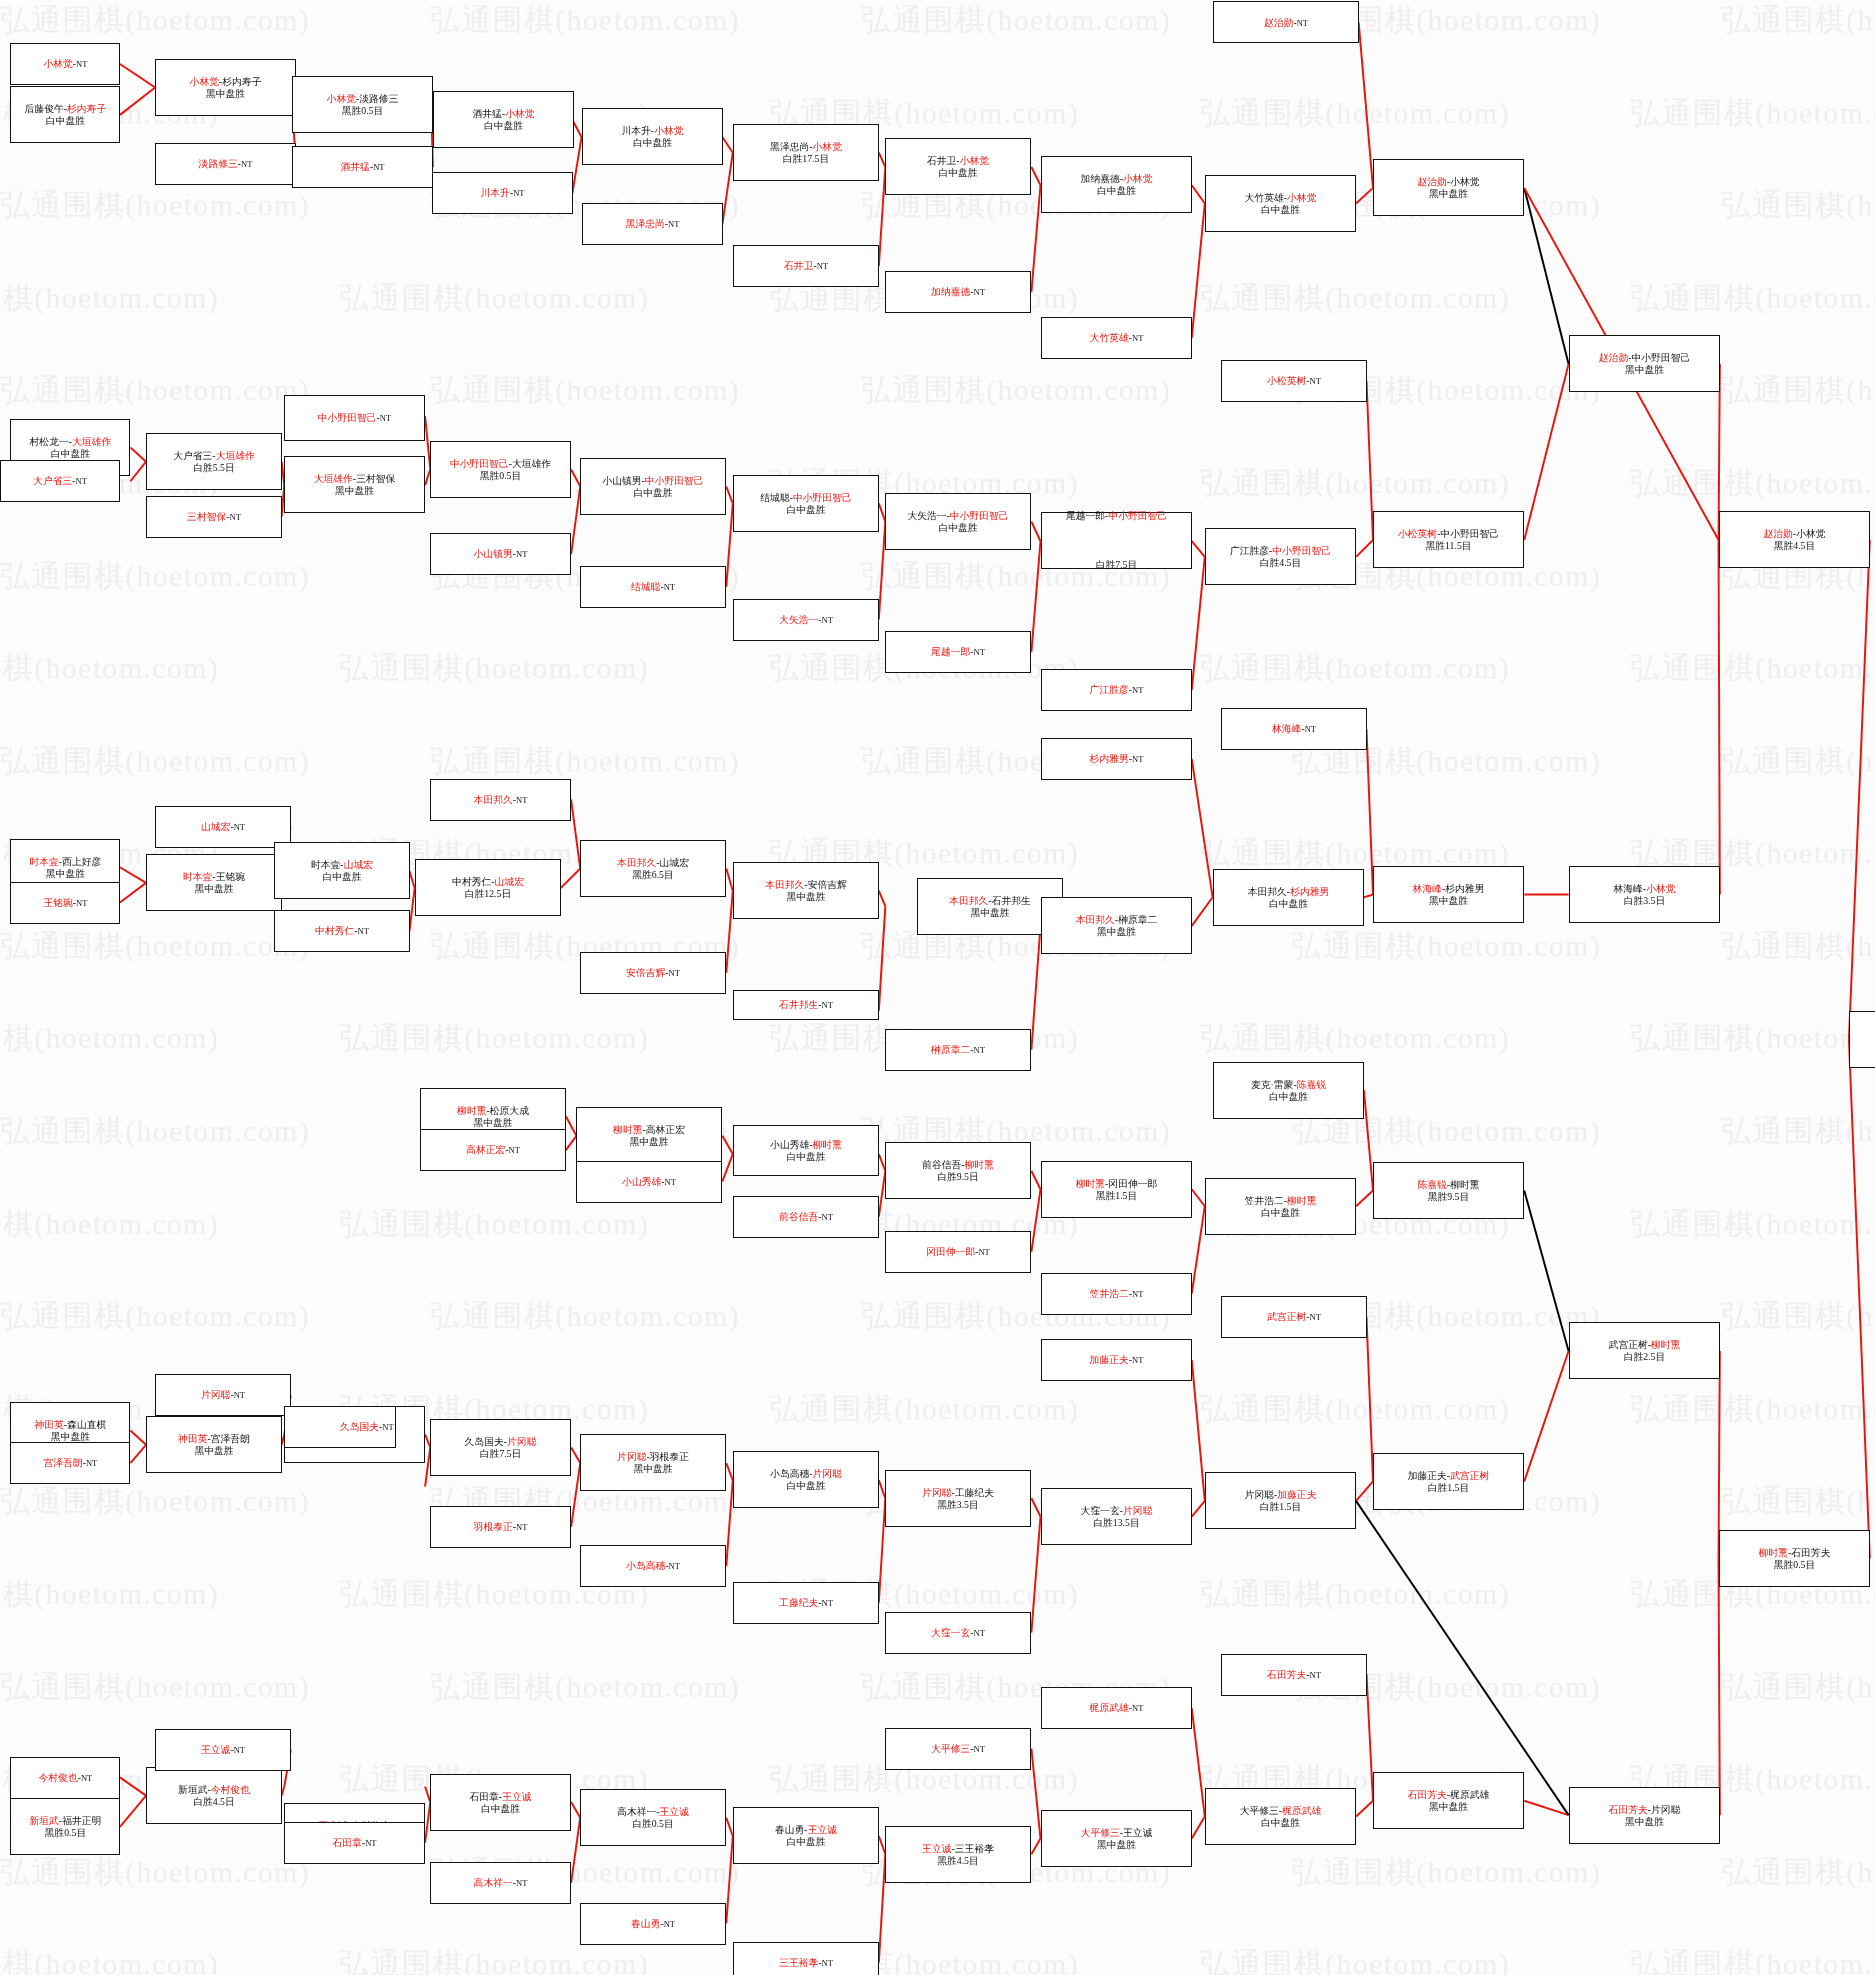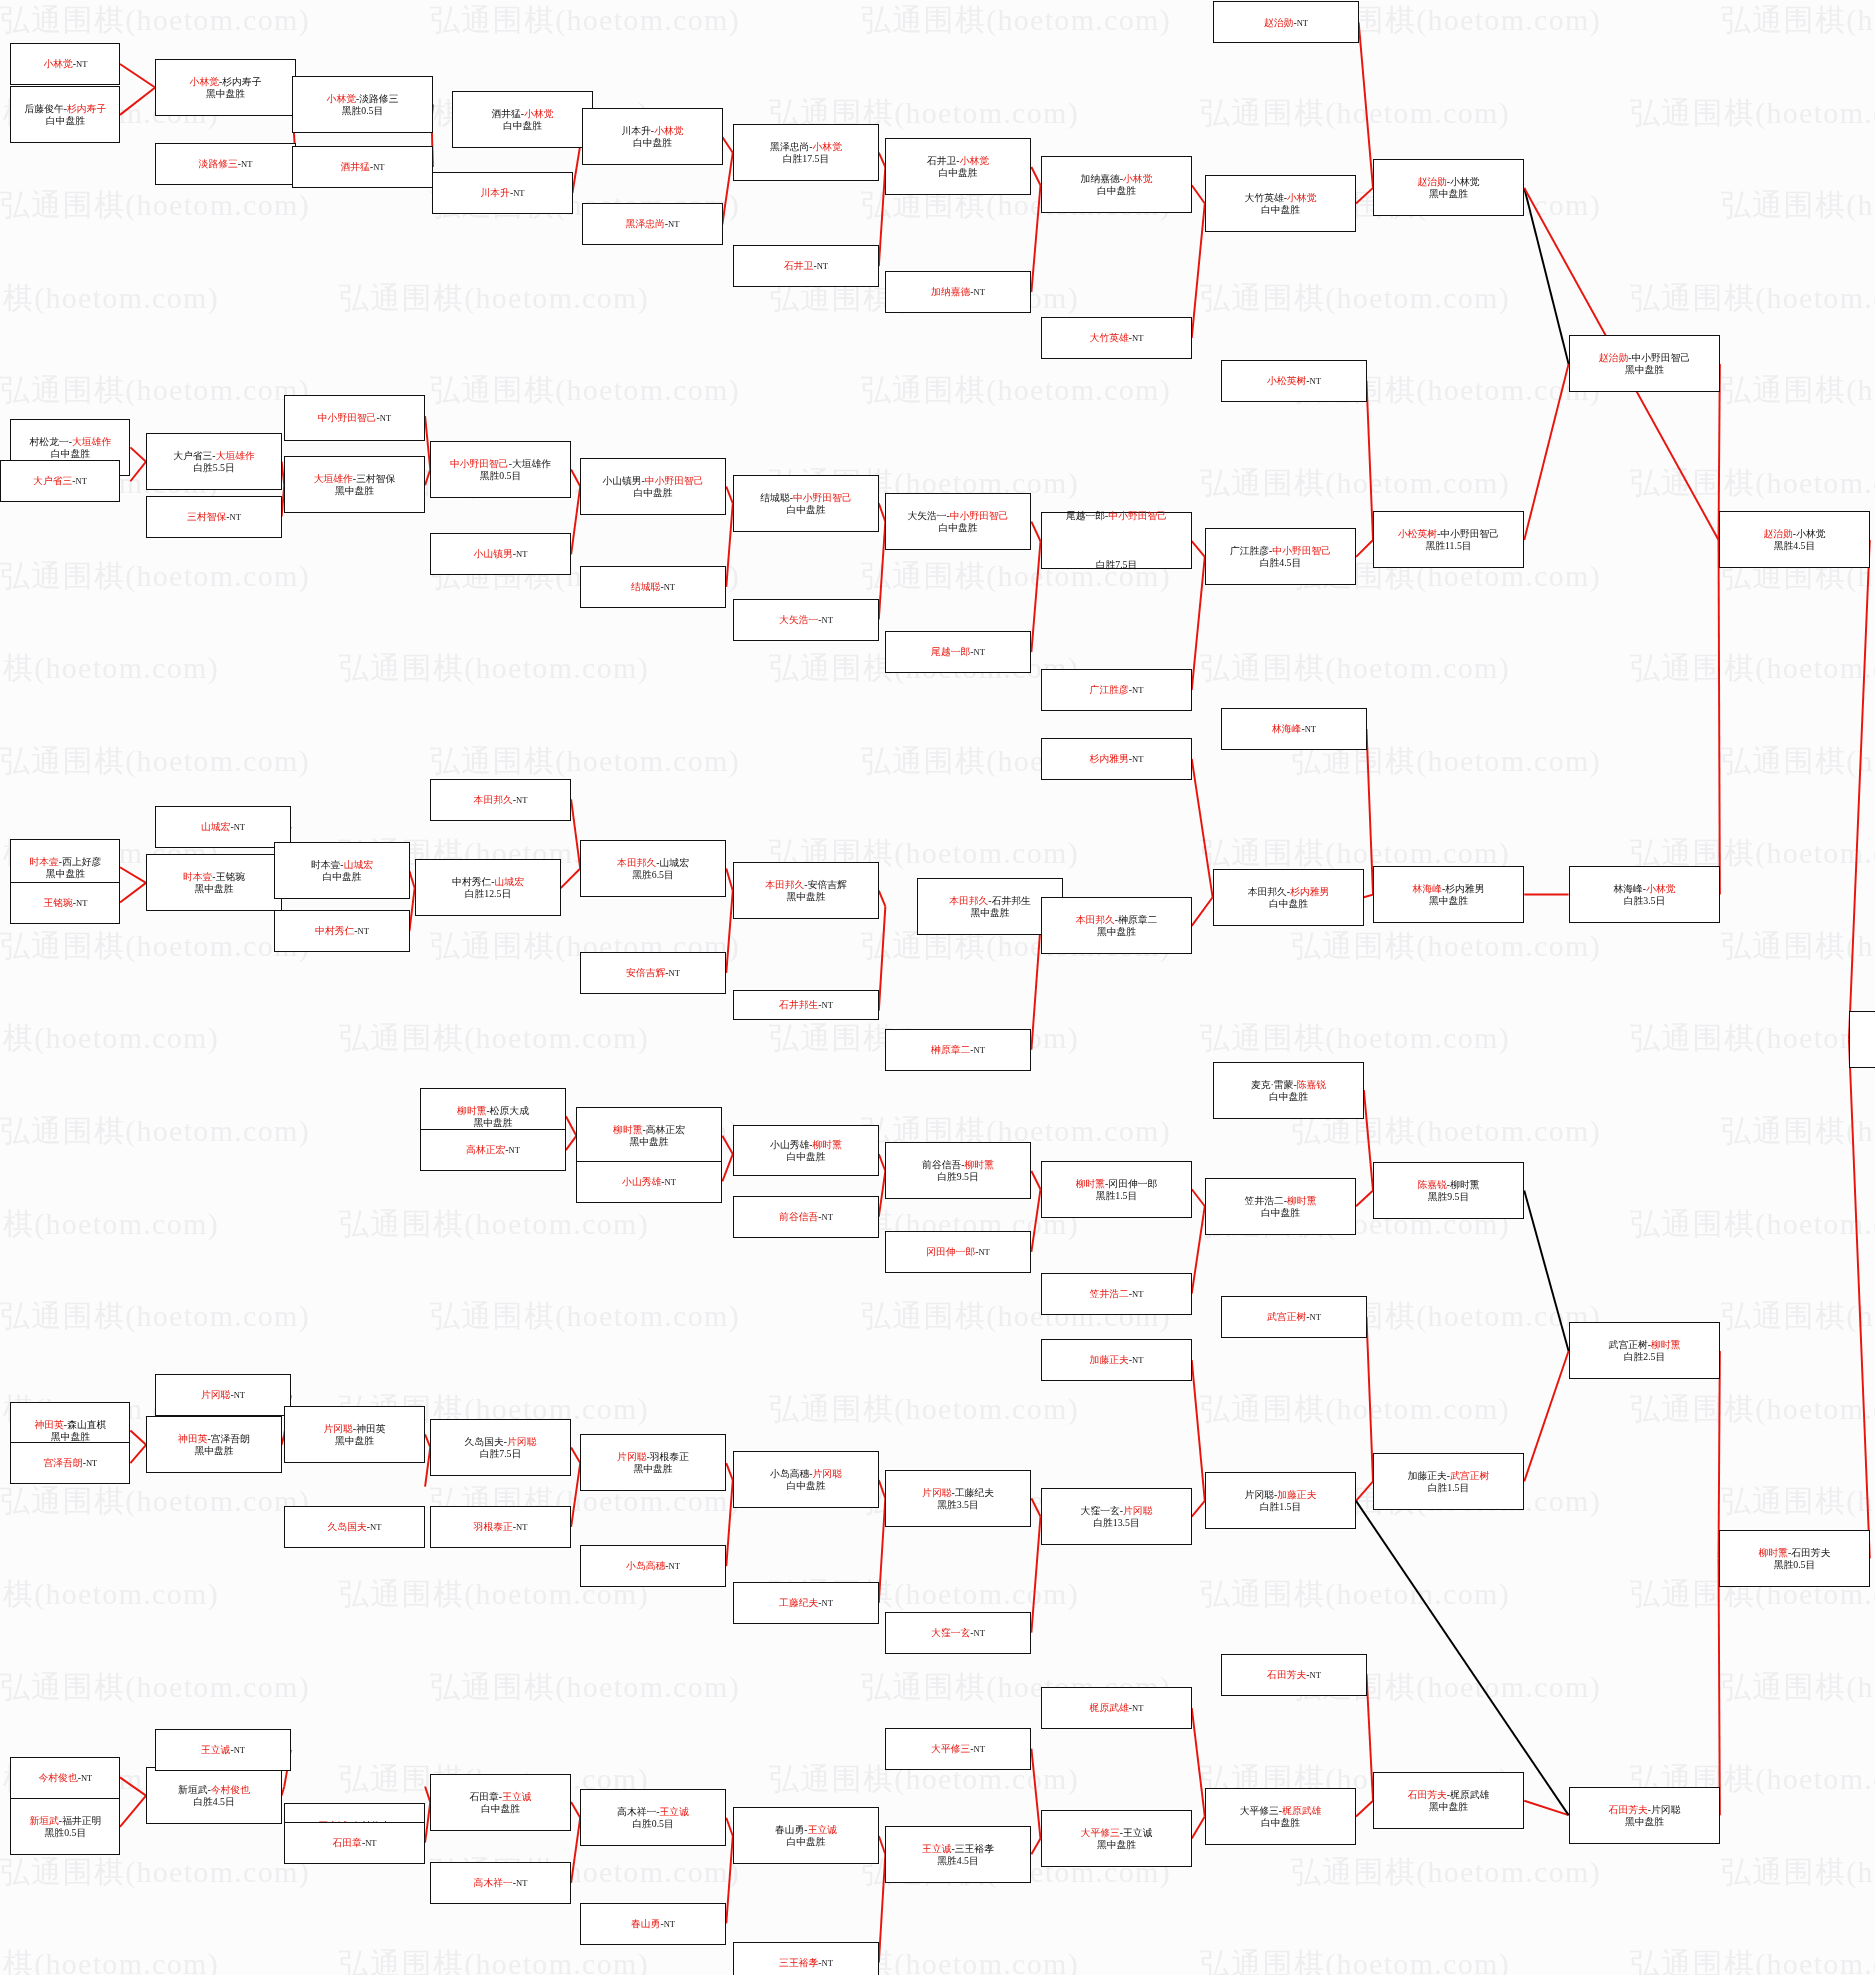--- a/index.html
+++ b/index.html
@@ -275,21 +275,21 @@
       <div class="node" style="left: 155px; top: 143px; width: 141px; height: 42px;">
         <div class="l1"><span class="r">淡路修三</span><span>-</span><span class="k nt">NT</span></div>
       </div>
       <div class="node" style="left: 292px; top: 76px; width: 141px; height: 57px;">
         <div class="l1"><span class="r">小林觉</span><span>-</span><span class="k">淡路修三</span></div>
         <div class="l2 k">黑胜0.5目</div>
       </div>
       <div class="node" style="left: 292px; top: 146px; width: 141px; height: 42px;">
         <div class="l1"><span class="r">酒井猛</span><span>-</span><span class="k nt">NT</span></div>
       </div>
-      <div class="node" style="left: 452px; top: 91px; width: 141px; height: 57px; align-items: center;">
+      <div class="node" style="left: 433px; top: 91px; width: 141px; height: 57px; align-items: center;">
         <div class="l1"><span class="k">酒井猛</span><span>-</span><span class="r">小林觉</span></div>
         <div class="l2 k">白中盘胜</div>
       </div>
       <div class="node" style="left: 432px; top: 172px; width: 141px; height: 42px;">
         <div class="l1"><span class="r">川本升</span><span>-</span><span class="k nt">NT</span></div>
       </div>
       <div class="node" style="left: 582px; top: 108px; width: 141px; height: 57px;">
         <div class="l1"><span class="k">川本升</span><span>-</span><span class="r">小林觉</span></div>
         <div class="l2 k">白中盘胜</div>
       </div>
@@ -532,21 +532,21 @@
         <div class="l1"><span class="r">神田英</span><span>-</span><span class="k">宫泽吾朗</span></div>
         <div class="l2 k">黑中盘胜</div>
       </div>
       <div class="node" style="left: 155px; top: 1374px; width: 136px; height: 42px;">
         <div class="l1"><span class="r">片冈聪</span><span>-</span><span class="k nt">NT</span></div>
       </div>
       <div class="node" style="left: 284px; top: 1406px; width: 141px; height: 57px;">
         <div class="l1"><span class="r">片冈聪</span><span>-</span><span class="k">神田英</span></div>
         <div class="l2 k">黑中盘胜</div>
       </div>
-      <div class="node" style="left: 284px; top: 1506px; width: 141px; height: 42px;">
+      <div class="node" style="left: 284px; top: 1406px; width: 112px; height: 42px; align-items: flex-end;">
         <div class="l1"><span class="r">久岛国夫</span><span>-</span><span class="k nt">NT</span></div>
       </div>
       <div class="node" style="left: 430px; top: 1419px; width: 141px; height: 57px;">
         <div class="l1"><span class="k">久岛国夫</span><span>-</span><span class="r">片冈聪</span></div>
         <div class="l2 k">白胜7.5日</div>
       </div>
       <div class="node" style="left: 430px; top: 1506px; width: 141px; height: 42px;">
         <div class="l1"><span class="r">羽根泰正</span><span>-</span><span class="k nt">NT</span></div>
       </div>
       <div class="node" style="left: 580px; top: 1434px; width: 146px; height: 57px;">

